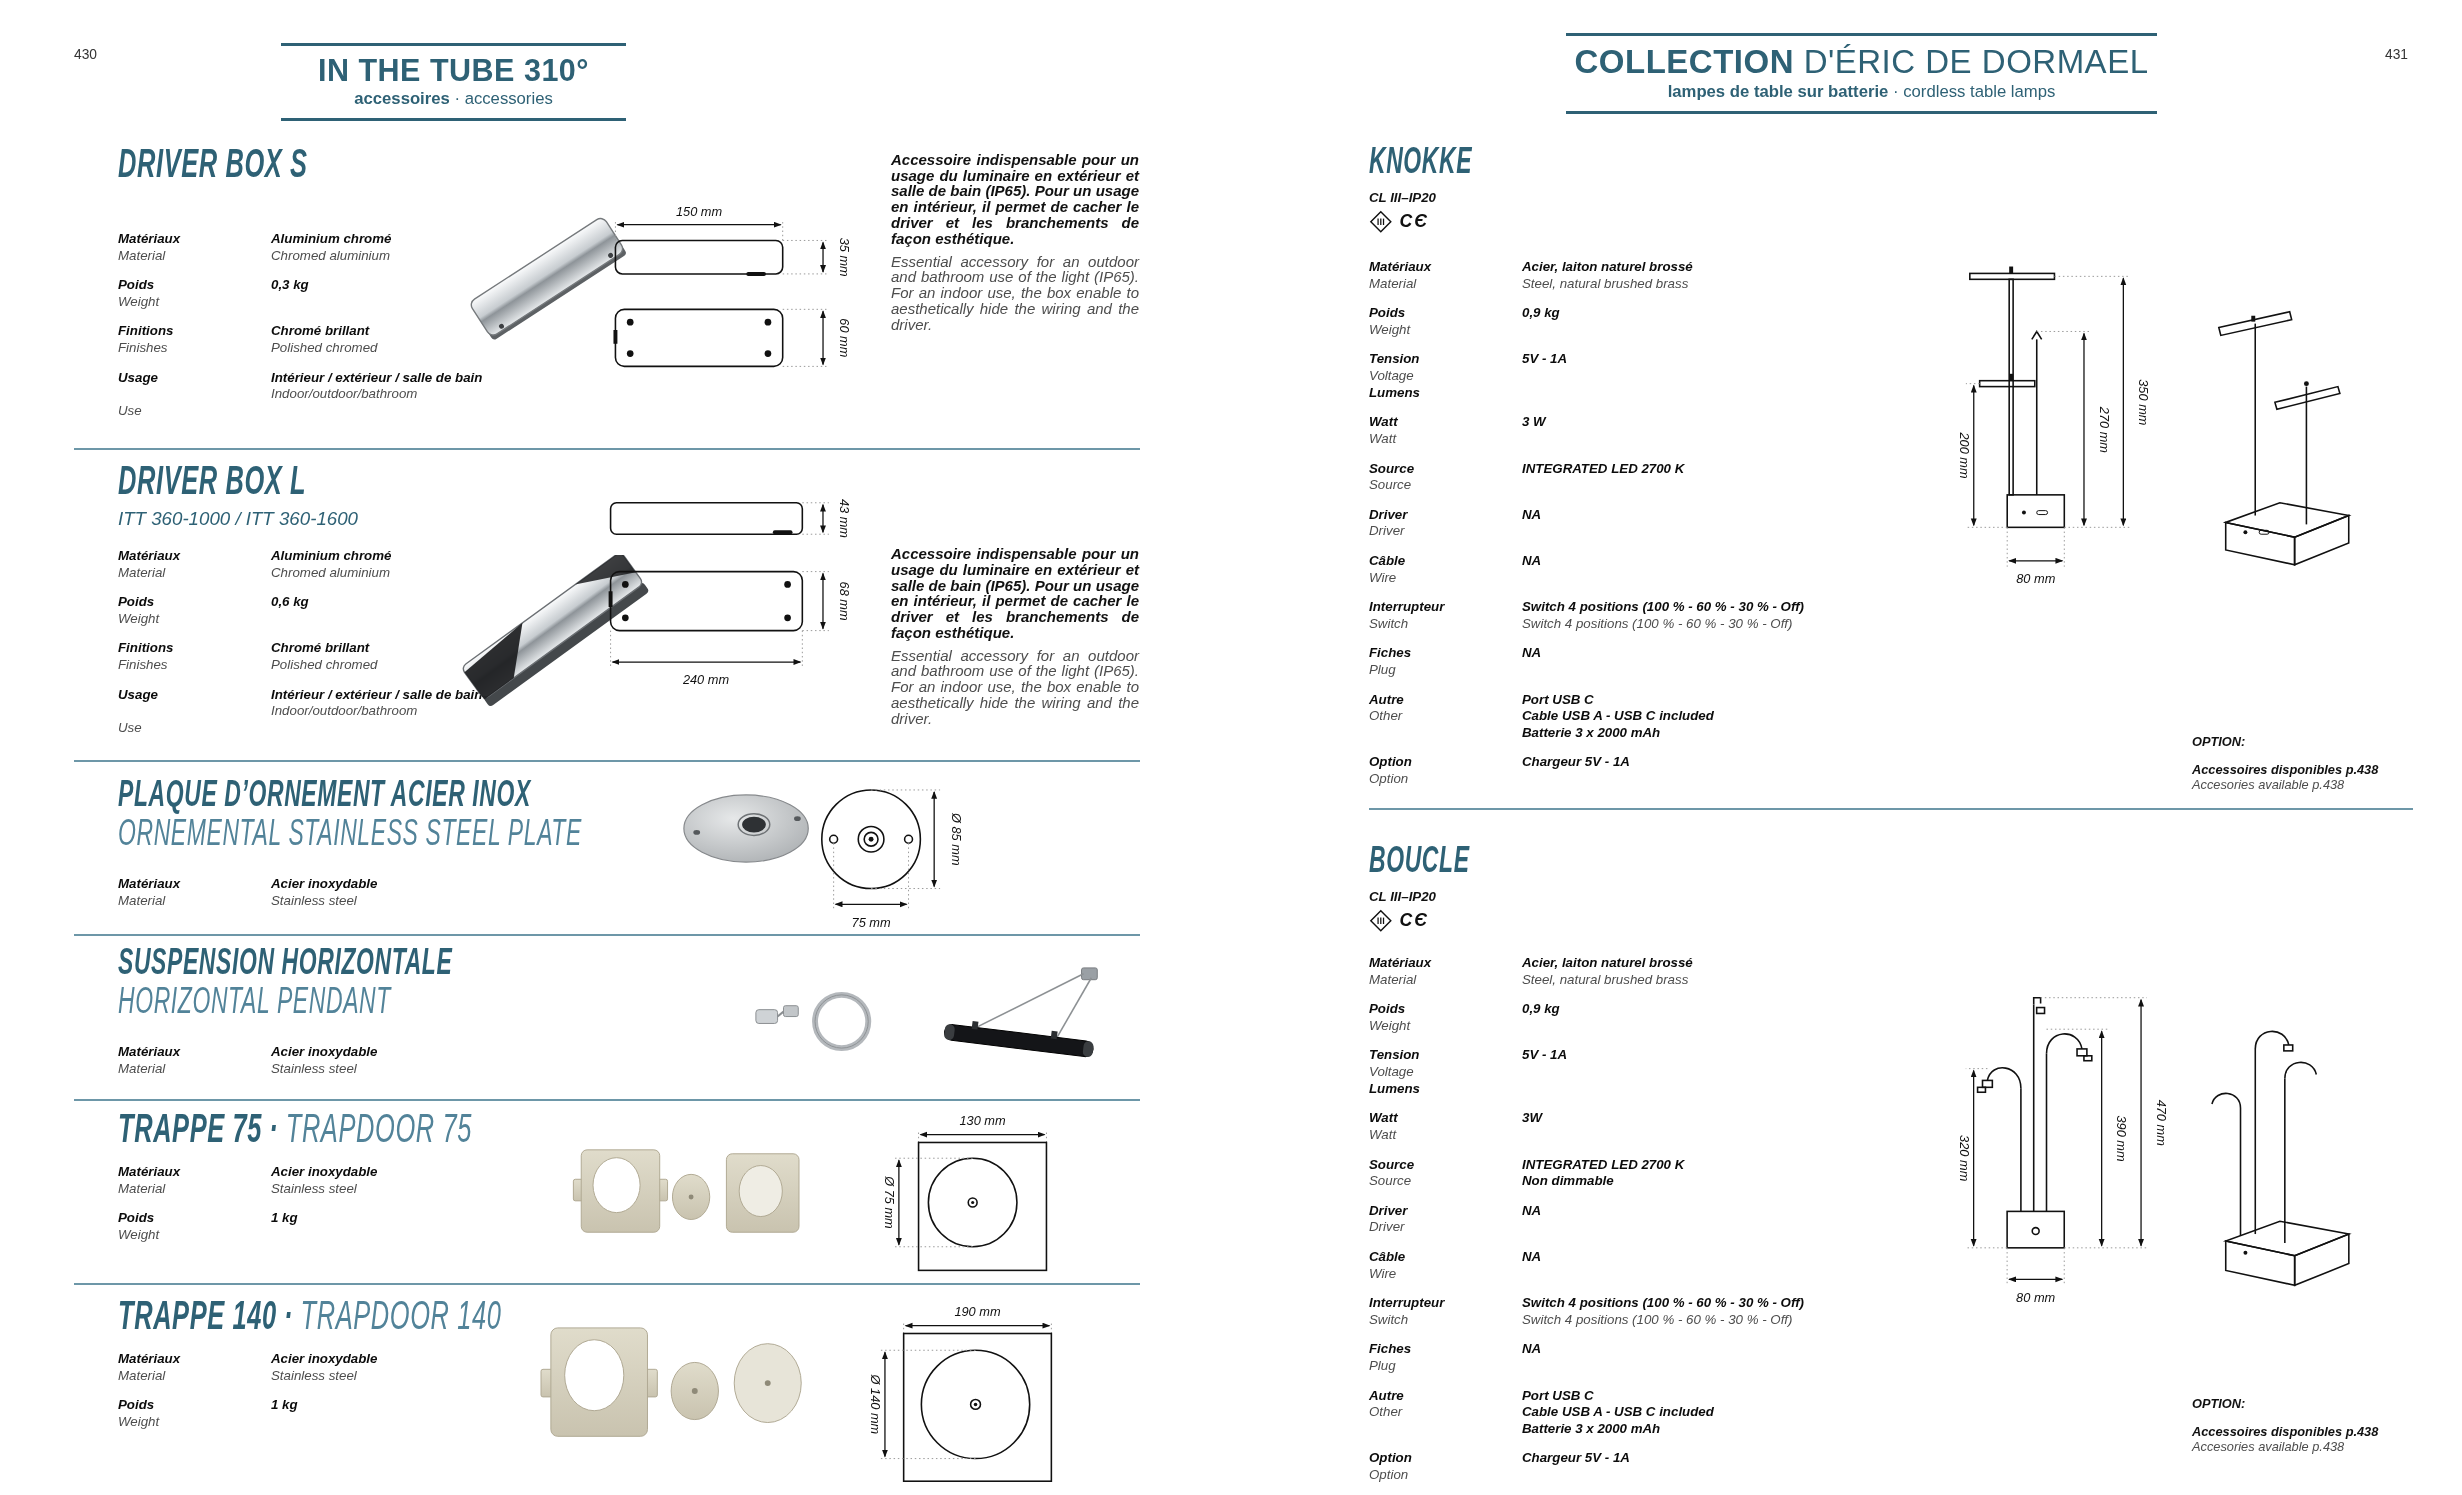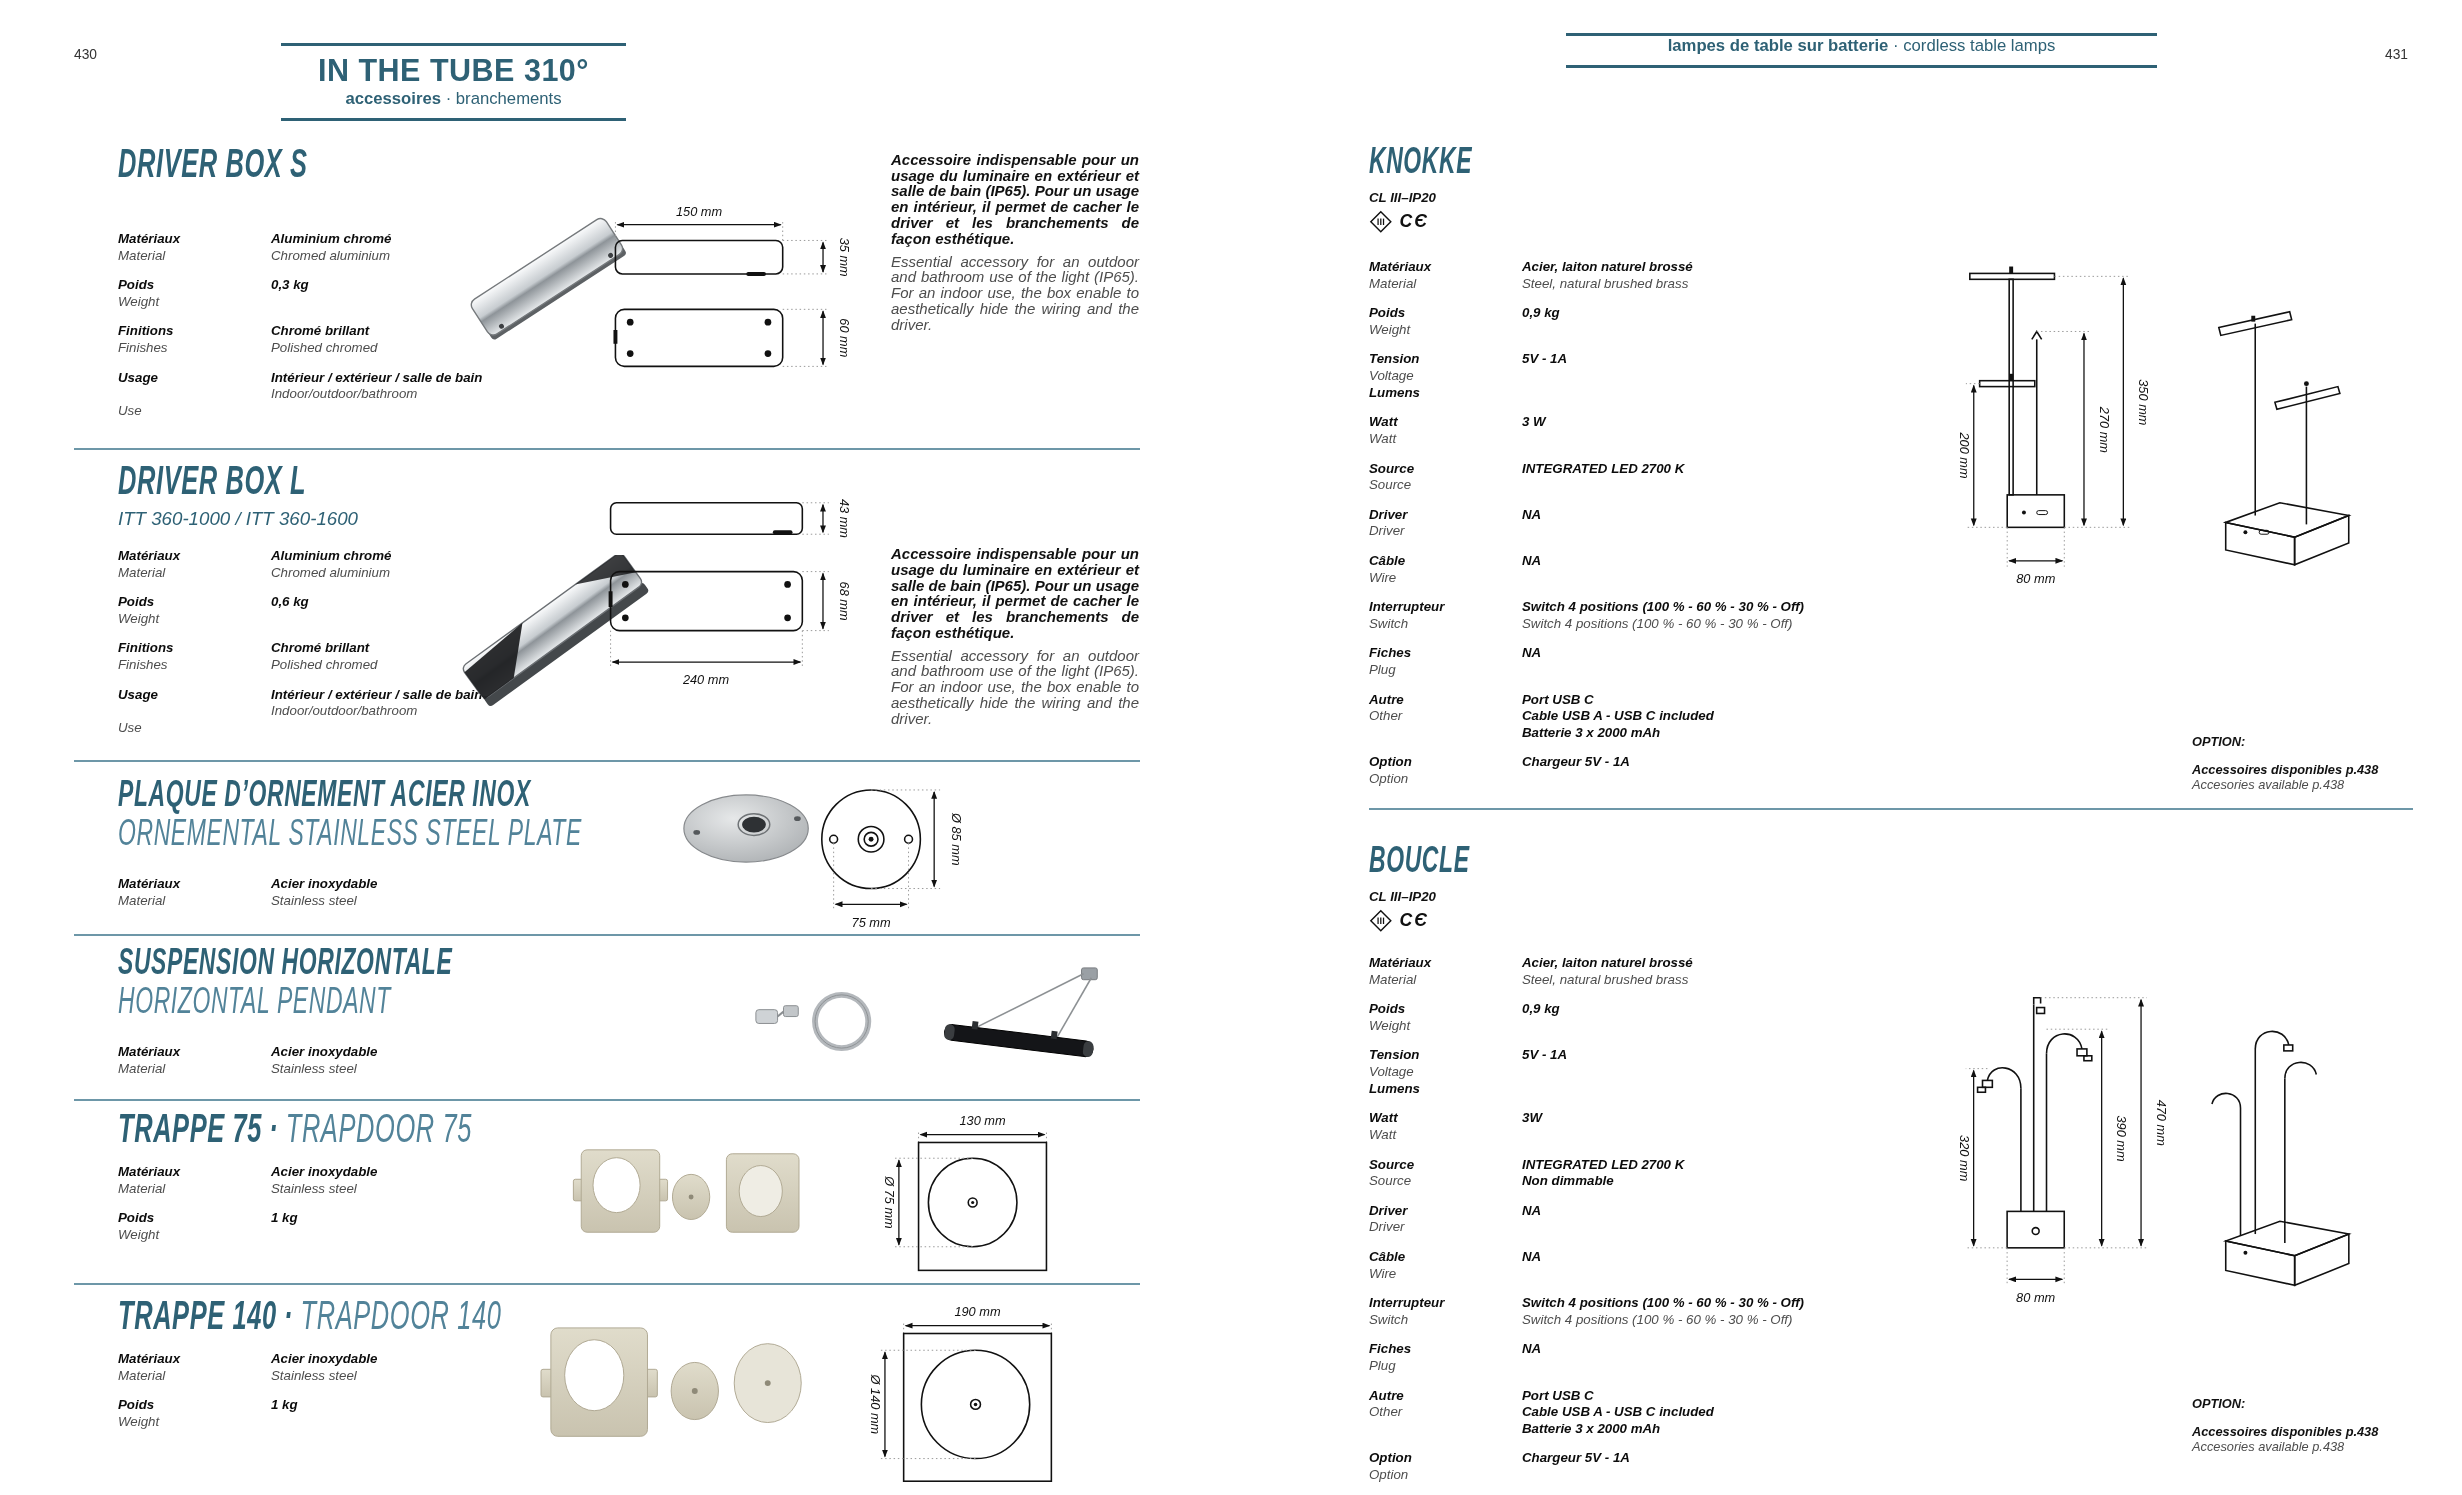--- a/index.html
+++ b/index.html
@@ -75,21 +75,21 @@
     </linearGradient>
   </defs>
 </svg>
 
 <div class="page pl">
   <div class="pagenum" style="left:74px;top:47px">430</div>
 
   <div class="hdr" style="left:281px;top:43px;width:345px">
     <div class="rule"></div>
     <div class="hdr-title">IN THE TUBE 310°</div>
-    <div class="hdr-sub"><span class="fr">accessoires</span> <span>·</span> <span>branchements</span></div>
+    <div class="hdr-sub"><span class="fr">accessoires</span> <span>·</span> <span>accessories</span></div>
     <div class="rule"></div>
   </div>
 
   <section class="sec" style="left:118px;top:144px;width:1044px;height:296px">
     <div class="sec-title"><span>DRIVER BOX S</span></div>
     <div class="specs" style="left:0;top:87px;width:404px">
       <div class="srow">
         <div class="slabel">
               <div class="b">Matériaux</div>
               <div class="g">Material</div>
@@ -424,20 +424,21 @@
       <text class="dim" transform="rotate(90 4 104)" x="4" y="104" text-anchor="middle">Ø 140 mm</text>
     </svg>
   </section>
 </div>
 
 <div class="page pr">
   <div class="pagenum" style="right:54px;top:47px">431</div>
 
   <div class="hdr" style="left:335px;top:33px;width:591px">
     <div class="rule"></div>
+    <div class="hdr-title" style="font-size:33px"><span>COLLECTION</span> <span class="light">D'ÉRIC DE DORMAEL</span></div>
     <div class="hdr-sub"><span class="fr">lampes de table sur batterie</span> <span>·</span> <span>cordless table lamps</span></div>
     <div class="rule"></div>
   </div>
 
   <section class="sec" style="left:138px;top:143px;width:1044px;height:660px">
     <div class="sec-title small"><span>KNOKKE</span></div>
     <div class="class-line">CL III–IP20</div>
     <div class="icons">
       <svg width="23.6" height="23.6" viewBox="0 0 26 26">
         <polygon points="13,2 24,13 13,24 2,13" fill="none" stroke="#111" stroke-width="1.6"></polygon>

